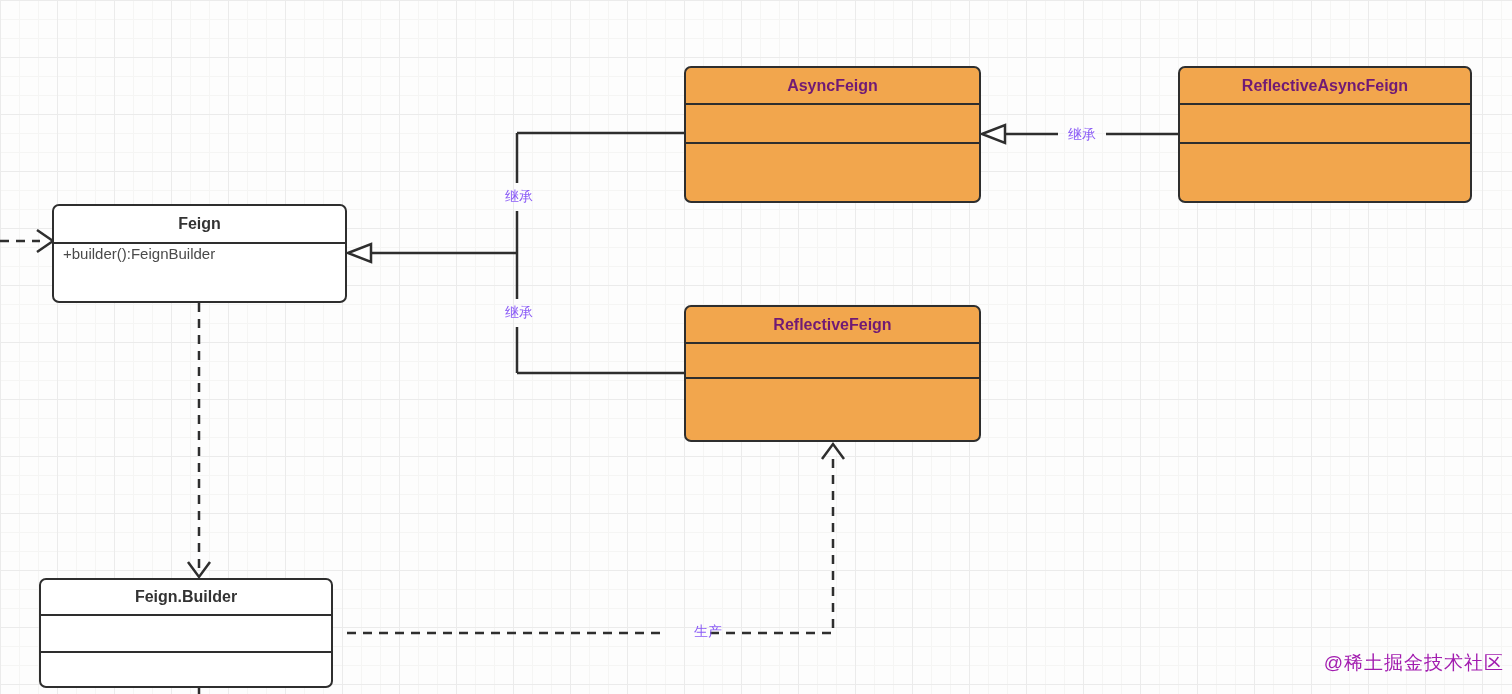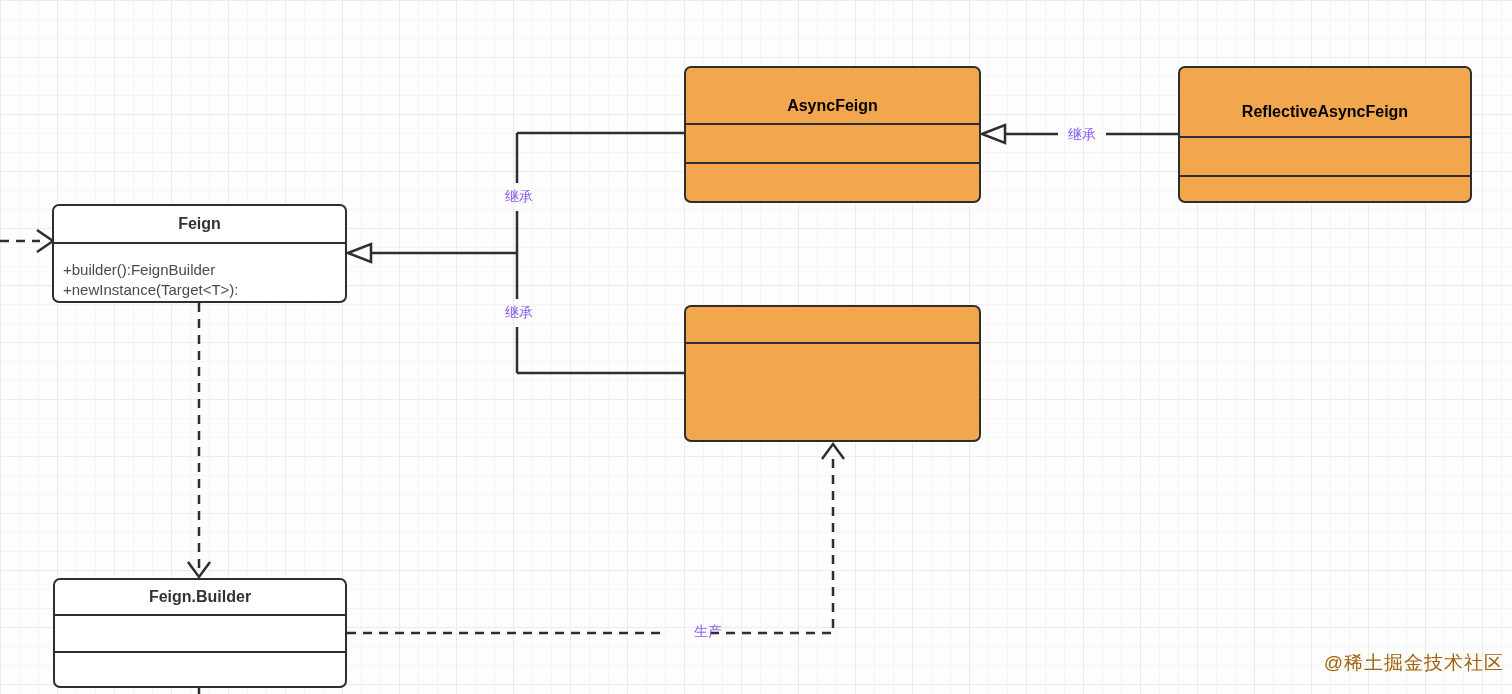--- a/index.html
+++ b/index.html
@@ -20,34 +20,34 @@
     display:flex;flex-direction:column;overflow:hidden;
     background:#ffffff;
   }
   .uml-box.orange{background:#f2a64d;}
   .uml-row{box-sizing:border-box;flex:0 0 auto;}
   .uml-row + .uml-row{border-top:2.5px solid #2e2e2e;}
   .uml-title{
     display:flex;align-items:center;justify-content:center;
     font-weight:bold;font-size:16px;color:#333333;
   }
-  .orange .uml-title{color:#000000;margin-top:20px;}
+  .orange .uml-title{color:#701a75;}
   .uml-methods{
     font-size:15px;color:#4a4a4a;line-height:20px;
-    padding:16px 8px 2px 9px;
+    padding:0 8px 2px 9px;
   }
   .uml-methods span{display:block;}
   svg.wires{position:absolute;left:0;top:0;pointer-events:none;}
   .edge-label{
     position:absolute;transform:translate(-50%,-50%);
     font-size:14px;color:#8b5cf6;white-space:nowrap;
   }
   .watermark{
     position:absolute;right:8px;top:650px;
-    font-size:19px;color:#a16207;letter-spacing:1px;
+    font-size:19px;color:#a21caf;letter-spacing:1px;
   }
 </style>
 </head>
 <body>
 
 <svg class="wires" width="1512" height="694" viewBox="0 0 1512 694">
   <g stroke="#2e2e2e" stroke-width="2.5" fill="none">
     
     <path d="M0,241 L40,241" stroke-dasharray="9 7"></path>
     <polyline points="37,230 53,241 37,252"></polyline>
@@ -77,42 +77,42 @@
 
     
     <path d="M199,688 L199,694"></path>
   </g>
 </svg>
 
 <div class="uml-box" style="left:52px;top:204px;width:295px;height:99px;">
   <div class="uml-row uml-title" style="height:36px;">Feign</div>
   <div class="uml-row uml-methods" style="flex:1 1 auto;">
     <span>+builder():FeignBuilder</span>
-    <span>+newInstance(Target&lt;T&gt;):</span>
   </div>
 </div>
 
 <div class="uml-box orange" style="left:684px;top:66px;width:297px;height:137px;">
   <div class="uml-row uml-title" style="height:35px;">AsyncFeign</div>
   <div class="uml-row" style="height:39px;"></div>
   <div class="uml-row" style="flex:1 1 auto;"></div>
 </div>
 
 <div class="uml-box orange" style="left:1178px;top:66px;width:294px;height:137px;">
-  <div class="uml-row uml-title" style="height:48px;">ReflectiveAsyncFeign</div>
+  <div class="uml-row uml-title" style="height:35px;">ReflectiveAsyncFeign</div>
   <div class="uml-row" style="height:39px;"></div>
   <div class="uml-row" style="flex:1 1 auto;"></div>
 </div>
 
 <div class="uml-box orange" style="left:684px;top:305px;width:297px;height:137px;">
+  <div class="uml-row uml-title" style="height:35px;">ReflectiveFeign</div>
   <div class="uml-row" style="height:35px;"></div>
   <div class="uml-row" style="flex:1 1 auto;"></div>
 </div>
 
-<div class="uml-box" style="left:53px;top:578px;width:294px;height:110px;">
+<div class="uml-box" style="left:39px;top:578px;width:294px;height:110px;">
   <div class="uml-row uml-title" style="height:34px;">Feign.Builder</div>
   <div class="uml-row" style="height:37px;"></div>
   <div class="uml-row" style="flex:1 1 auto;"></div>
 </div>
 
 <div class="edge-label" style="left:519px;top:197px;">继承</div>
 <div class="edge-label" style="left:519px;top:313px;">继承</div>
 <div class="edge-label" style="left:1082px;top:135px;">继承</div>
 <div class="edge-label" style="left:708px;top:632px;">生产</div>
 

